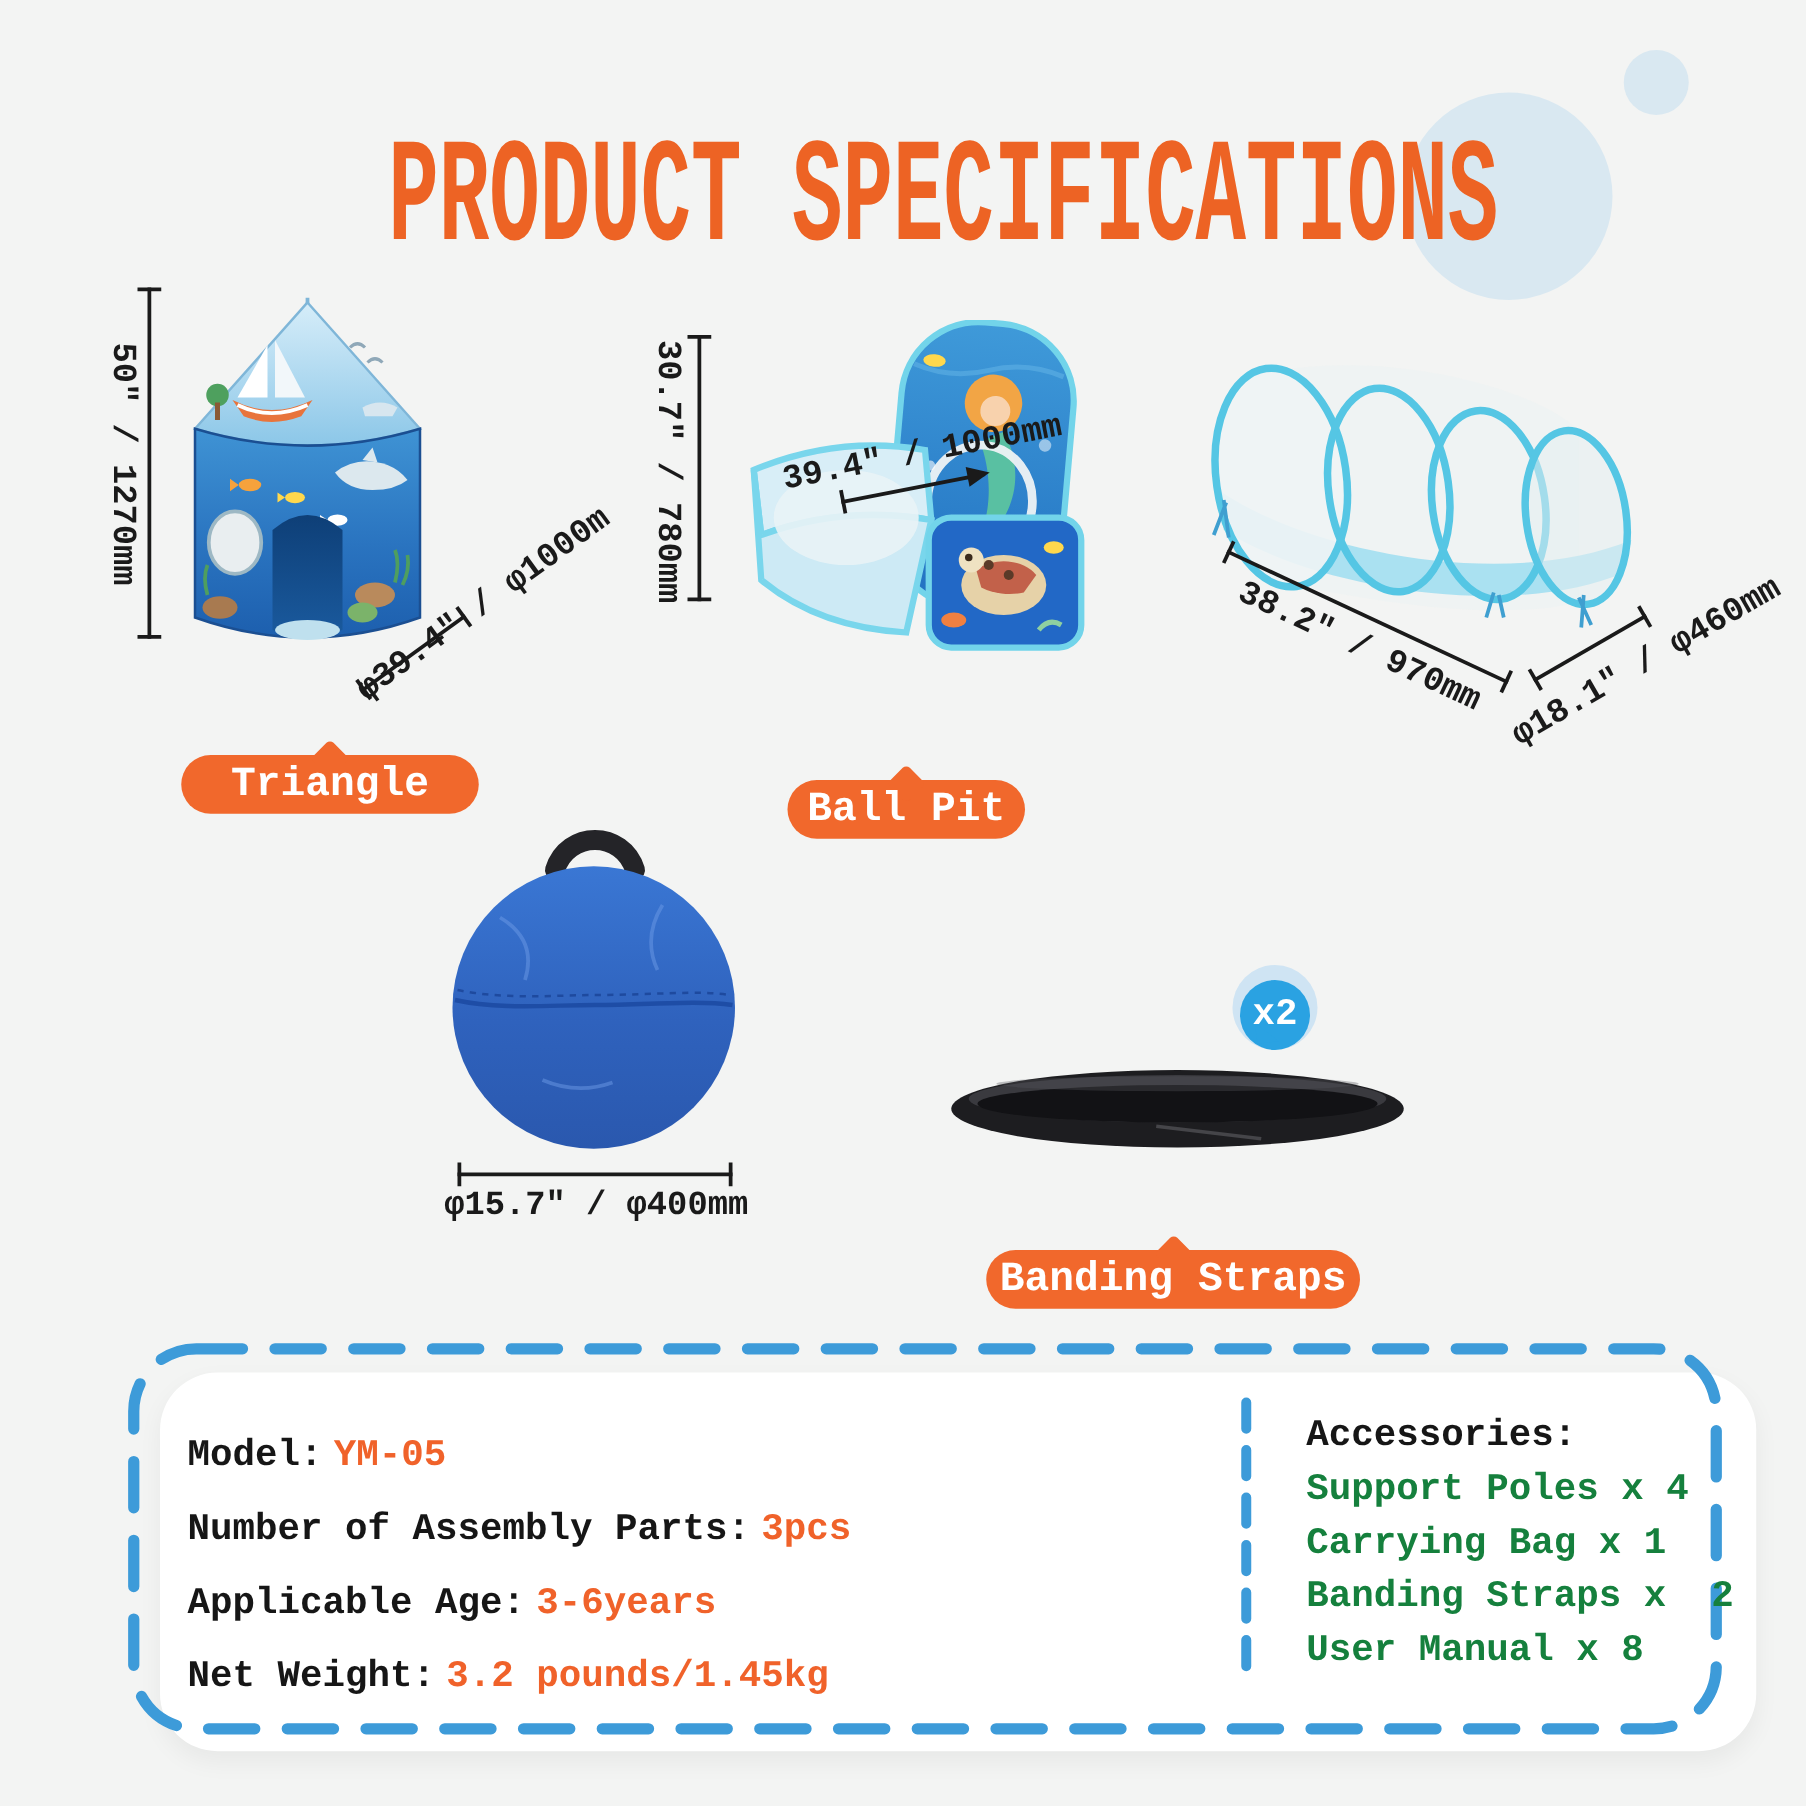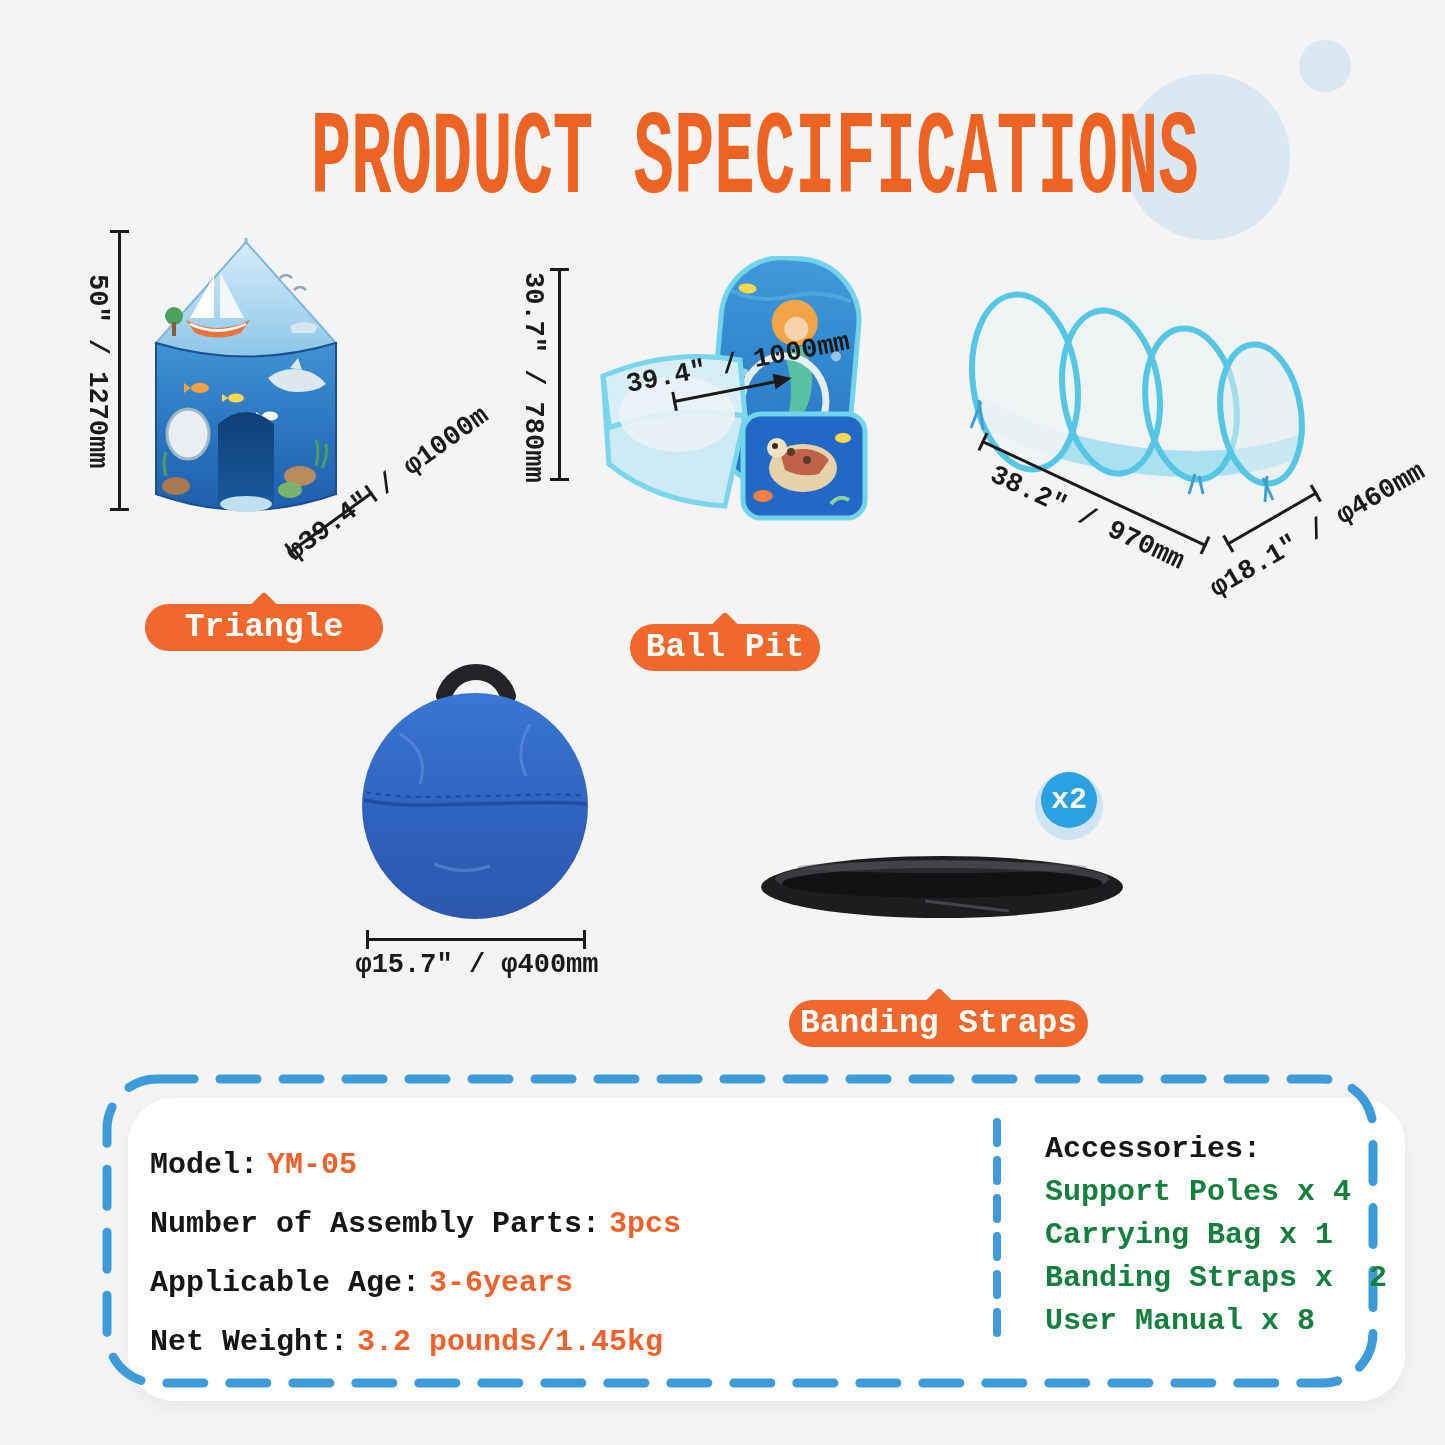--- a/index.html
+++ b/index.html
@@ -31,22 +31,22 @@
 
   
   .pill{position:absolute;height:47px;background:#f1682c;border-radius:26px;color:#ffffff;
         font-size:33px;font-weight:700;display:flex;align-items:center;justify-content:center;z-index:1;}
   .pill::before{content:"";position:absolute;top:-8px;left:50%;width:22px;height:22px;margin-left:-11px;
         background:#f1682c;border-radius:4px;transform:rotate(45deg);z-index:-1;}
 
   .figure{position:absolute;}
 
   
-  .badge-halo{position:absolute;left:1035px;top:772px;width:68px;height:68px;border-radius:50%;
-        background:#cfe4f3;display:flex;align-items:flex-start;justify-content:center;}
+  .badge-halo{position:absolute;left:986px;top:772px;width:68px;height:68px;border-radius:50%;
+        background:#cfe4f3;display:flex;align-items:flex-end;justify-content:center;}
   .badge{position:relative;width:56px;height:56px;border-radius:50%;background:#2aa2e2;color:#fff;
         font-size:30px;font-weight:700;display:flex;align-items:center;justify-content:center;z-index:1;}
   .badge::after{content:"";position:absolute;left:2px;bottom:-7px;width:0;height:0;
         border:12px solid transparent;border-top-color:#2aa2e2;transform:rotate(38deg);z-index:-1;}
 
   
   .spec-white{position:absolute;left:128px;top:1098px;width:1277px;height:303px;background:#ffffff;
         border-radius:46px;box-shadow:0 8px 20px rgba(0,0,0,0.05);}
   .dash-rect{position:absolute;left:100px;top:1072px;width:1280px;height:318px;}
   .spec-divider{position:absolute;left:989px;top:1116px;width:16px;height:240px;}

